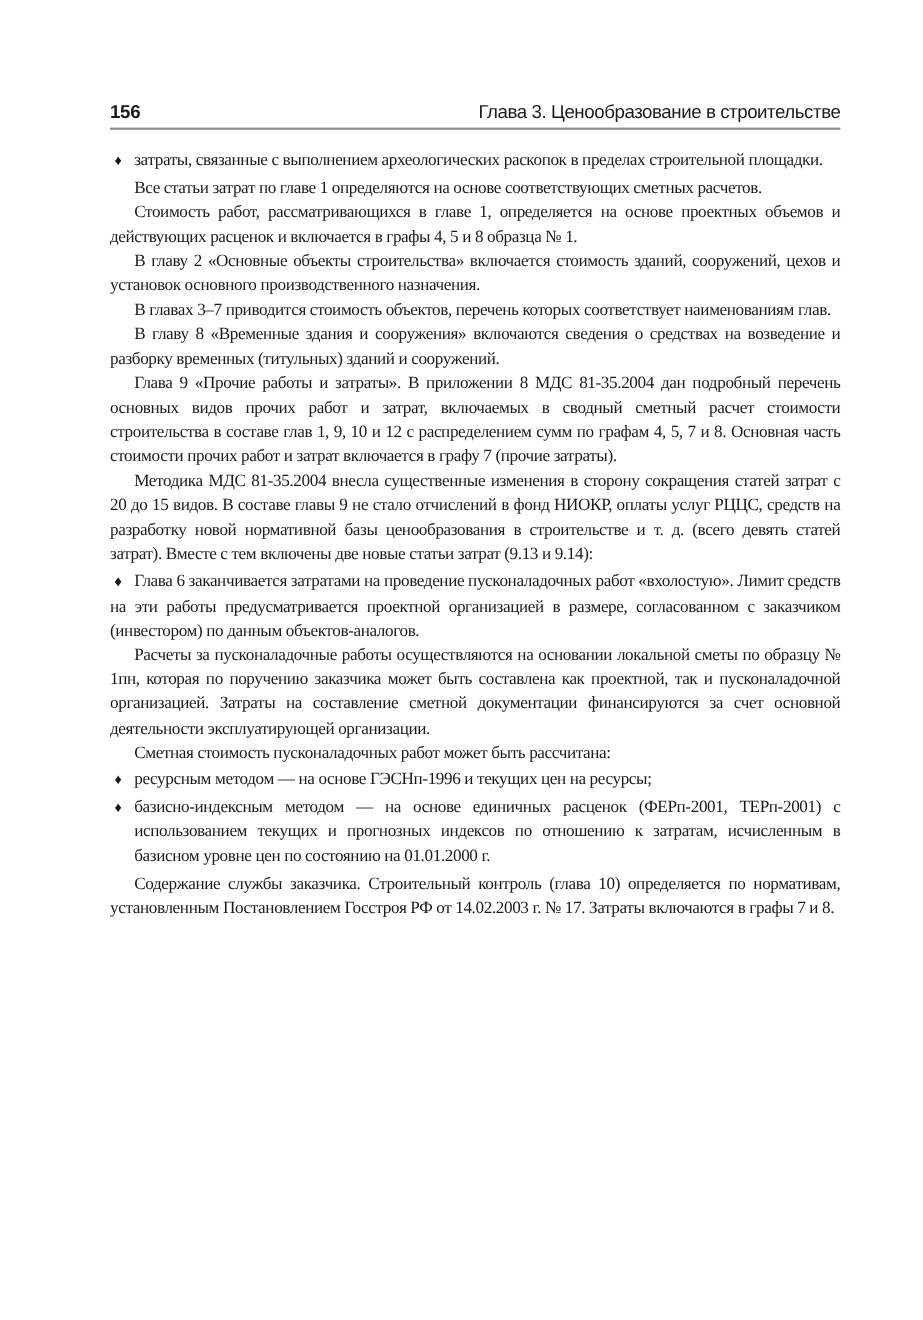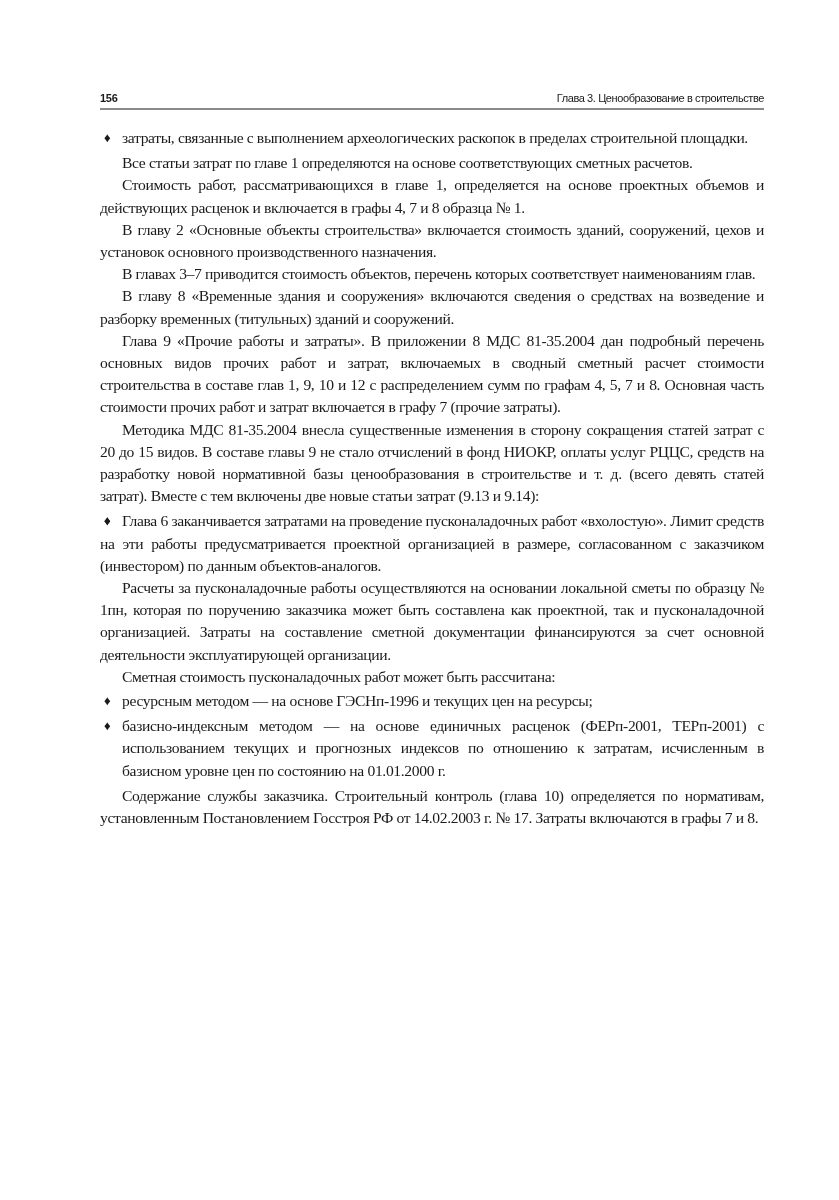--- a/index.html
+++ b/index.html
@@ -1,19 +1,19 @@
 <!DOCTYPE html>
 <html><head>
 <meta charset="utf-8">
 <style>
   html, body { margin: 0; padding: 0; background: #ffffff; }
   body { width: 839px; height: 1200px; position: relative; overflow: hidden; }
   .page { position: absolute; left: 100px; top: 92px; width: 664px; color: #1a1a1a; }
   .running-head { display: flex; justify-content: space-between; align-items: flex-end;
-    font-family: "Liberation Sans", sans-serif; font-size: 11px; transform-origin: left; }
+    font-family: "Liberation Sans", sans-serif; font-size: 17px; transform-origin: left; }
   .page-number { font-weight: bold; letter-spacing: -0.3px; }
   .chapter-title { letter-spacing: -0.4px; font-stretch: condensed; }
   .rule { height: 2px; background: #8a8a8a; margin-top: 4px; margin-bottom: 17px; }
   .body-text { font-family: "Liberation Serif", serif; font-size: 15.6px; line-height: 22.2px; letter-spacing: -0.35px; }
   .para { margin: 0; text-indent: 22px; text-align: justify; }
   .bullet-list { margin: 2px 0 3px 0; padding: 0; list-style: none; }
   .bullet-item { position: relative; padding-left: 22px; text-align: justify; margin-bottom: 3px; }
   .bullet-mark { position: absolute; left: 4px; top: 0; font-size: 13px; }
 </style>
 </head>
@@ -23,21 +23,21 @@
   <div class="running-head">
     <span class="page-number">156</span>
     <span class="chapter-title">Глава 3. Ценообразование в строительстве</span>
   </div>
   <div class="rule"></div>
   <div class="body-text" id="body-text">
       <ul class="bullet-list">
         <li class="bullet-item"><span class="bullet-mark">♦</span><span>затраты, связанные с выполнением археологических раскопок в пределах строительной площадки.</span></li>
       </ul>
       <p class="para">Все статьи затрат по главе 1 определяются на основе соответствующих сметных расчетов.</p>
-      <p class="para">Стоимость работ, рассматривающихся в главе 1, определяется на основе проектных объемов и действующих расценок и включается в графы 4, 7 и 8 образца № 1.</p>
+      <p class="para">Стоимость работ, рассматривающихся в главе 1, определяется на основе проектных объемов и действующих расценок и включается в графы 4, 5 и 8 образца № 1.</p>
       <p class="para">В главу 2 «Основные объекты строительства» включается стоимость зданий, сооружений, цехов и установок основного производственного назначения.</p>
       <p class="para">В главах 3–7 приводится стоимость объектов, перечень которых соответствует наименованиям глав.</p>
       <p class="para">В главу 8 «Временные здания и сооружения» включаются сведения о средствах на возведение и разборку временных (титульных) зданий и сооружений.</p>
       <p class="para">Глава 9 «Прочие работы и затраты». В приложении 8 МДС 81-35.2004 дан подробный перечень основных видов прочих работ и затрат, включаемых в сводный сметный расчет стоимости строительства в составе глав 1, 9, 10 и 12 с распределением сумм по графам 4, 5, 7 и 8. Основная часть стоимости прочих работ и затрат включается в графу 7 (прочие затраты).</p>
       <p class="para">Методика МДС 81-35.2004 внесла существенные изменения в сторону сокращения статей затрат с 20 до 15 видов. В составе главы 9 не стало отчислений в фонд НИОКР, оплаты услуг РЦЦС, средств на разработку новой нормативной базы ценообразования в строительстве и т. д. (всего девять статей затрат). Вместе с тем включены две новые статьи затрат (9.13 и 9.14):</p>
       <ul class="bullet-list">
         <li class="bullet-item"><span class="bullet-mark">♦</span></li>
         <li class="bullet-item"><span class="bullet-mark">♦</span></li>
       </ul>
       <p class="para">Глава 6 заканчивается затратами на проведение пусконаладочных работ «вхолостую». Лимит средств на эти работы предусматривается проектной организацией в размере, согласованном с заказчиком (инвестором) по данным объектов-аналогов.</p>

